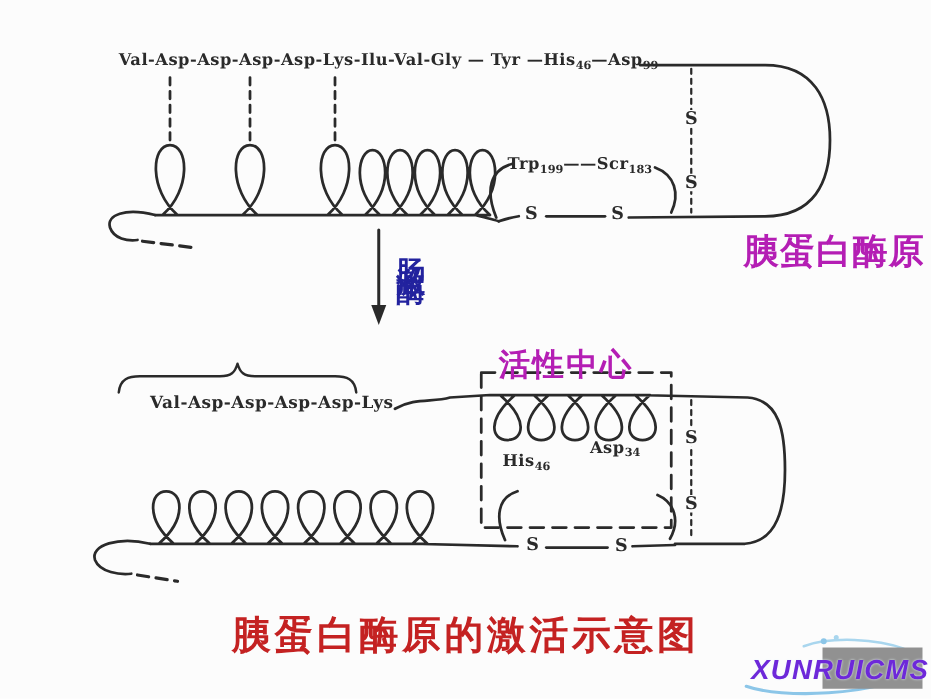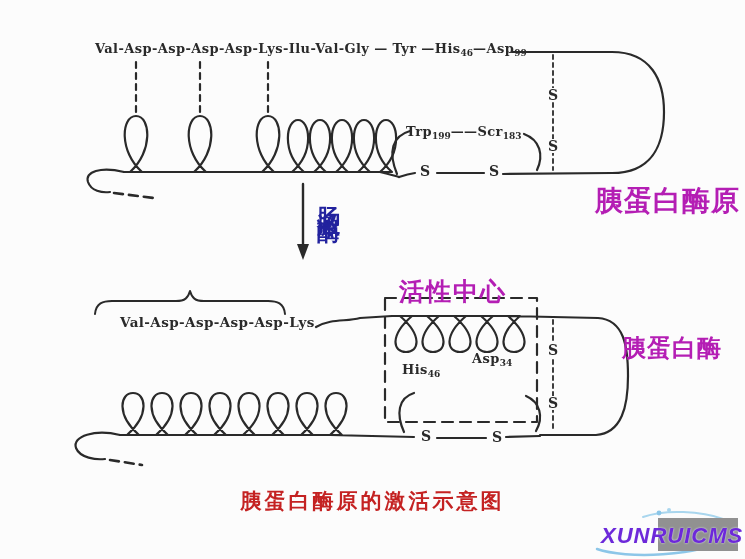--- a/index.html
+++ b/index.html
@@ -9,21 +9,21 @@
   .abs{position:absolute;}
   .res{font-weight:bold;font-size:13px;letter-spacing:.4px;white-space:nowrap;
        font-family:"DejaVu Serif",serif;color:#2a2a2a;}
   .res .sb{font-size:9px;vertical-align:-3px;letter-spacing:0;}
   .sletter{font-weight:bold;font-size:14px;line-height:1;background:#fcfcfc;padding:0 2px;
            font-family:"DejaVu Serif",serif;color:#2a2a2a;}
   .cjk{font-family:"Liberation Sans",sans-serif;font-weight:bold;white-space:nowrap;}
   .magenta{color:#b41eb4;}
   .vert{writing-mode:vertical-rl;text-orientation:upright;font-size:23px;letter-spacing:7px;
         color:#22229e;font-family:"Liberation Sans",sans-serif;font-weight:bold;}
-  .title{left:0;right:0;top:487px;text-align:center;font-size:21px;font-weight:bold;
+  .title{left:0;right:0;top:487px;text-align:center;font-size:31px;font-weight:bold;
          color:#c42222;letter-spacing:3px;font-family:"Liberation Sans",sans-serif;}
   .wm-box{left:658px;top:518px;width:80px;height:33px;background:#919191;}
   .wm-text{left:601px;top:523px;font-size:22px;font-weight:bold;font-style:italic;
            color:#6d28d9;letter-spacing:1px;font-family:"Liberation Sans",sans-serif;
            text-shadow:0 0 2px #eaf6fd;}
 </style>
 </head>
 <body>
 
 <div class="stage">
@@ -101,19 +101,18 @@
   </div>
   <div class="abs res" style="left:472px;top:351px;">
     <span>Asp</span><span class="sb">34</span>
   </div>
 
   <span class="abs sletter" style="left:419px;top:429px;">S</span>
   <span class="abs sletter" style="left:490px;top:430px;">S</span>
   <span class="abs sletter" style="left:546px;top:343px;">S</span>
   <span class="abs sletter" style="left:546px;top:396px;">S</span>
 
-  <div class="abs cjk magenta" style="left:622px;top:332px;font-size:24px;letter-spacing:1px;">胰蛋白酶</div>
 
   <div class="abs title">胰蛋白酶原的激活示意图</div>
 
   <div class="abs wm-box"></div>
   <div class="abs wm-text">XUNRUICMS</div>
 </div>
 
 </body></html>

